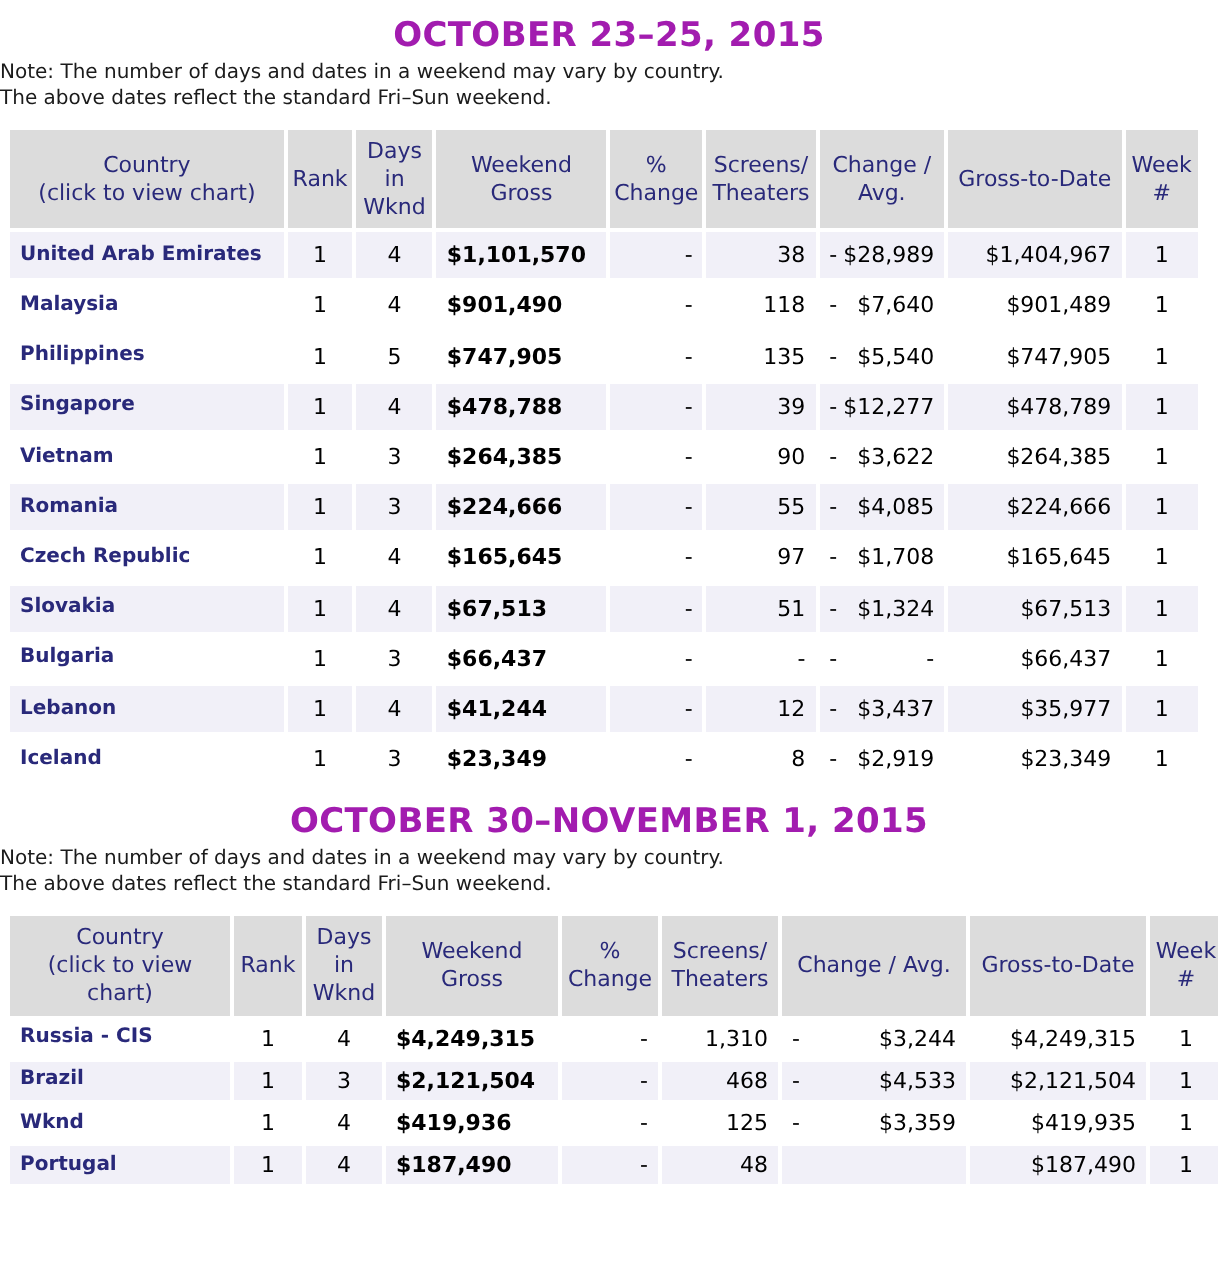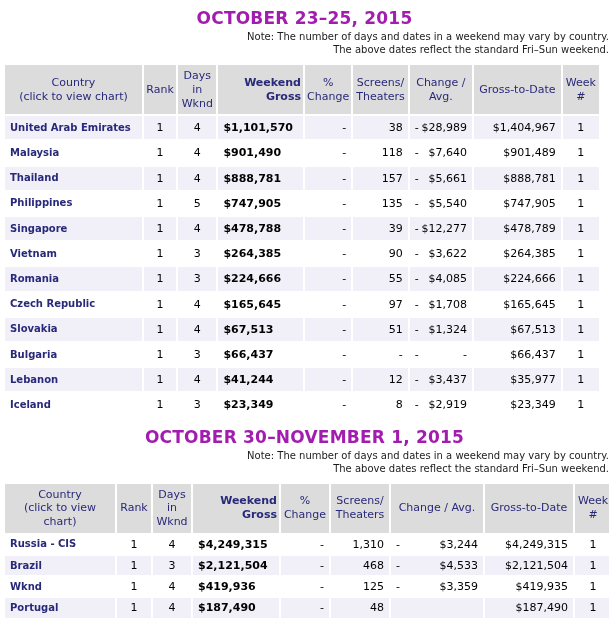--- a/index.html
+++ b/index.html
@@ -5,31 +5,31 @@
   html,body{margin:0;padding:0;}
   body{
     width:609px;height:634px;overflow:hidden;background:#ffffff;
     font-family:"DejaVu Sans","Liberation Sans",sans-serif;color:#000;
   }
   .page{padding-top:5px;}
   .section-title{
     font-size:17px;font-weight:bold;text-align:center;color:#a21caf;
     margin:3px 0 2px 0;letter-spacing:0.2px;
   }
-  .note{font-size:10px;text-align:right;color:#1b1b1b;line-height:1.3;}
+  .note{font-size:10px;text-align:left;color:#1b1b1b;line-height:1.3;}
   table.bo{
     border-collapse:separate;border-spacing:2px;table-layout:fixed;
     width:598px;margin:7px auto 0 3px;font-size:11px;
   }
   table.bo th{
     background:#dcdcdc;color:#29297a;font-weight:normal;font-size:11px;
     padding:4px 2px;text-align:center;vertical-align:middle;line-height:1.25;
     cursor:pointer;
   }
-  table.bo th.wg{font-weight:bold;text-align:right;}
+  table.bo th.wg{font-weight:normal;}
   table.bo td{padding:5px 5px;vertical-align:middle;background:#ffffff;line-height:1.2;}
   table.t2 td{padding:3px 5px;}
   tr.alt td{background:#f1f0f8;}
   td.country{color:#29297a;font-weight:bold;font-size:10px;text-align:left;cursor:pointer;}
   td.c{text-align:center;}
   td.r{text-align:right;}
   td.wg{font-weight:bold;text-align:left;}
   td.split{text-align:right;}
   td.split .chg{float:left;}
 </style>
@@ -86,31 +86,20 @@
         <td class="country">Malaysia</td>
         <td class="c">1</td>
         <td class="c">4</td>
         <td class="wg">$901,490</td>
         <td class="r">-</td>
         <td class="r">118</td>
         <td class="split"><span class="chg">-</span><span>$7,640</span></td>
         <td class="r">$901,489</td>
         <td class="c">1</td>
       </tr>
-      <tr class="alt">
-        <td class="country">Thailand</td>
-        <td class="c">1</td>
-        <td class="c">4</td>
-        <td class="wg">$888,781</td>
-        <td class="r">-</td>
-        <td class="r">157</td>
-        <td class="split"><span class="chg">-</span><span>$5,661</span></td>
-        <td class="r">$888,781</td>
-        <td class="c">1</td>
-      </tr>
       <tr>
         <td class="country">Philippines</td>
         <td class="c">1</td>
         <td class="c">5</td>
         <td class="wg">$747,905</td>
         <td class="r">-</td>
         <td class="r">135</td>
         <td class="split"><span class="chg">-</span><span>$5,540</span></td>
         <td class="r">$747,905</td>
         <td class="c">1</td>

